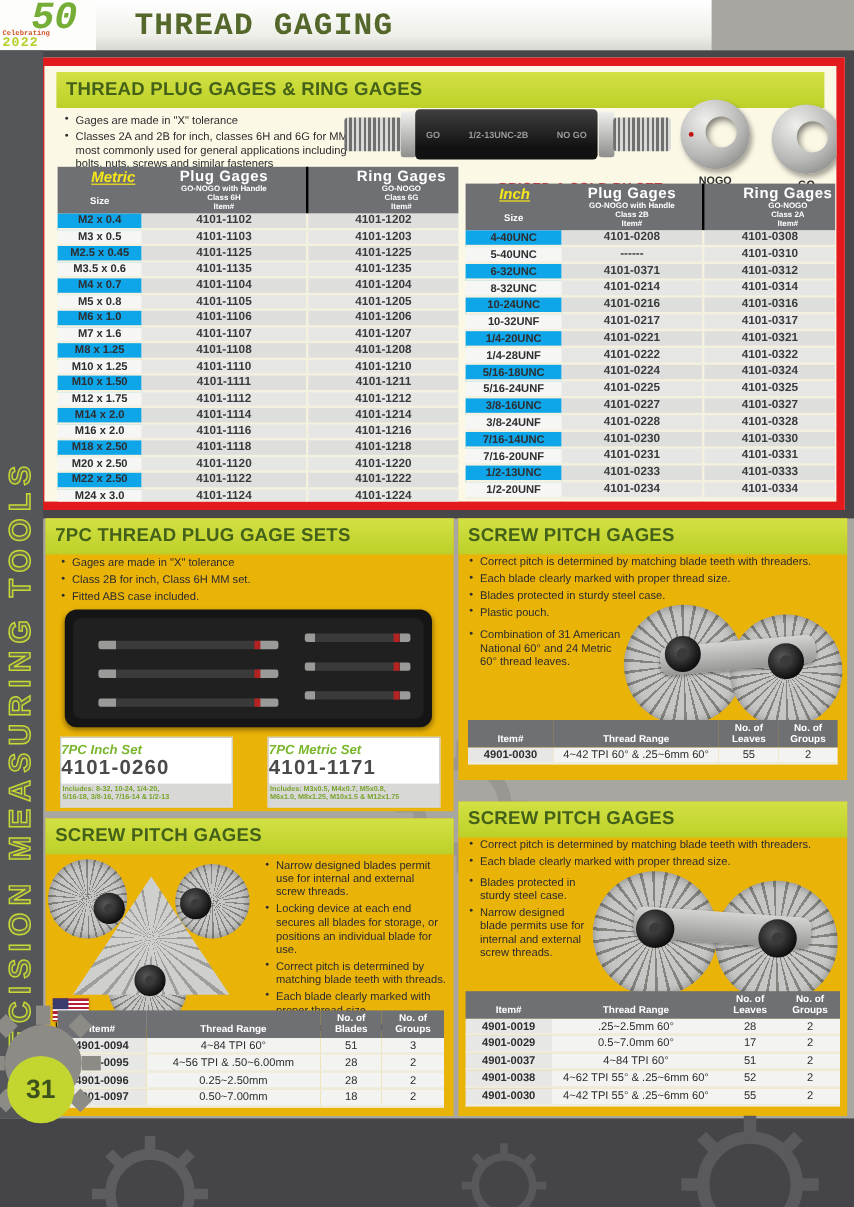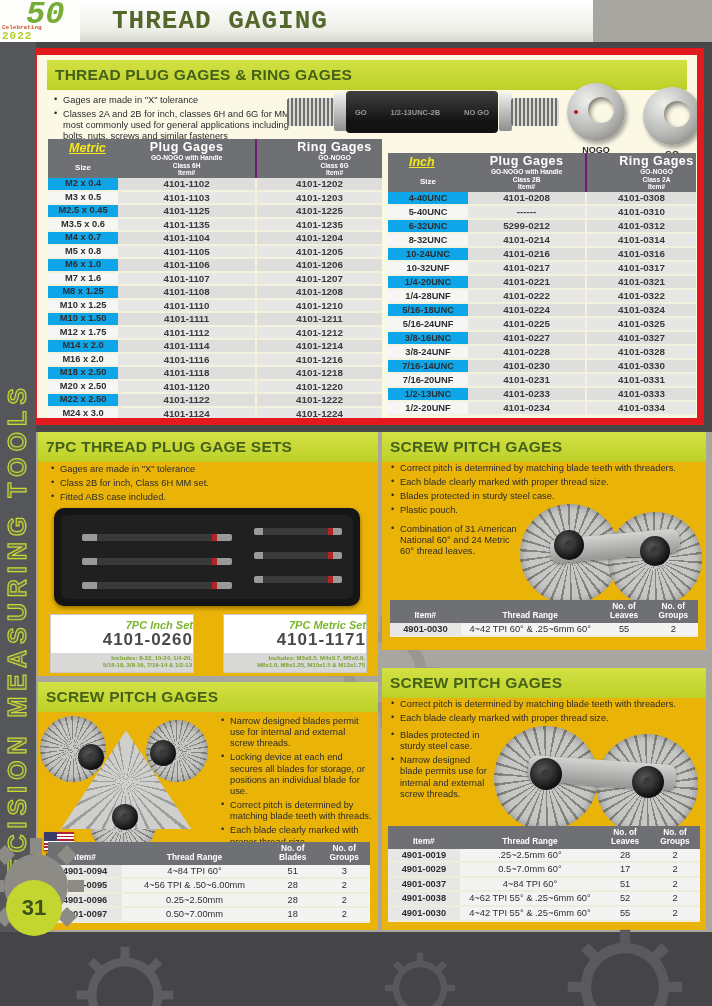--- a/index.html
+++ b/index.html
@@ -55,23 +55,23 @@
   .ring::after{content:"";position:absolute;right:11px;top:14px;width:26px;height:26px;border-radius:50%;
                background:#fbf8e6;box-shadow:inset 2px 3px 5px rgba(0,0,0,0.5);}
   .ring .dot{position:absolute;left:7px;top:27px;width:4px;height:4px;border-radius:50%;background:#c01010;}
   .ring-label{position:absolute;top:62px;font-size:9px;font-weight:bold;color:#2e2e30;width:58px;text-align:center;}
   
   .gtable{position:absolute;}
   .ghead{display:flex;background:#6f7073;color:#fff;}
   .gh{box-sizing:border-box;padding:2px 0 2px 0;}
   .gtable .c0{width:21%;}.gtable .c1{width:41%;}.gtable .c2{width:38%;}
   .gtable.inch .c0{width:26%;}.gtable.inch .c1{width:38%;}.gtable.inch .c2{width:36%;}
-  .ghead .c2{border-left:2px solid #701a75;padding-left:30px;}
+  .ghead .c2{border-left:2px solid #000000;padding-left:30px;}
   .group-label{color:#f5e71a;font-style:italic;font-weight:bold;text-decoration:underline;
-               font-size:12.5px;padding-left:21px;}
+               font-size:12.5px;padding-left:3px;margin-left:25px;}
   .size-label{font-size:8px;font-weight:bold;text-align:center;margin-top:8px;}
   .gh-title{font-size:12.5px;font-weight:bold;text-align:center;line-height:1.05;letter-spacing:0.5px;}
   .gh-sub{font-size:6.6px;text-align:center;line-height:1.12;font-weight:bold;}
   .gbody .tr{display:flex;}
   .gbody .td{box-sizing:border-box;text-align:center;border-bottom:2px solid #f4f1df;
              font-size:9.3px;line-height:11.5px;color:#2e2e30;}
   .gtable.inch .gbody .td{line-height:12px;}
   .gbody .c0{background:#0ea5e9;font-weight:bold;}
   .gbody .c1,.gbody .c2{background:#dededc;font-weight:bold;color:#3a3a3c;font-size:9.8px;}
   .gbody .c2{border-left:2px solid #f4f1df;}
@@ -87,21 +87,21 @@
   .stable .tbody .td{box-sizing:border-box;text-align:center;font-size:9.3px;line-height:12.6px;
                      border-bottom:2px solid #efecdb;color:#2e2e30;background:#f3f3f1;}
   .stable .tbody .c0{font-weight:bold;background:#e7e7e5;}
   
   .case{position:absolute;background:#151515;border-radius:10px;box-shadow:0 2px 4px rgba(0,0,0,0.4);}
   .case::before{content:"";position:absolute;inset:7px;background:#202020;border-radius:7px;}
   .cbar{position:absolute;height:7px;border-radius:2px;
         background:linear-gradient(90deg,#9a9a98 0 10%,#3a3a3a 10% 90%,#9a9a98 90%);}
   .cbar::after{content:"";position:absolute;right:10%;top:0;width:5px;height:7px;background:#b42222;}
   
-  .set-box{position:absolute;width:142px;background:#ffffff;border:1px solid #c9c9c5;text-align:right;}
+  .set-box{position:absolute;width:142px;background:#ffffff;border:1px solid #c9c9c5;text-align:left;}
   .set-label{font-size:11px;font-weight:bold;font-style:italic;color:#7ab62c;margin-top:4px;}
   .set-item{font-size:17px;font-weight:bold;color:#4a4a4c;letter-spacing:1px;line-height:1.1;}
   .set-includes{background:#d8d8d6;margin-top:3px;padding:2px 1px;font-size:6px;color:#79a32c;
                 font-weight:bold;line-height:1.25;}
   
   .fan{position:absolute;border-radius:50%;
        background:repeating-conic-gradient(#c6c6c4 0deg 9deg,#84847f 9deg 12deg);
        box-shadow:inset 0 0 8px rgba(0,0,0,0.35);}
   .hub{position:absolute;border-radius:50%;background:radial-gradient(circle at 40% 38%,#5a5a5a,#0e0e0e 72%);z-index:2;}
   .hub::after{content:"";position:absolute;inset:33%;border-radius:50%;background:#3a3a3a;}
@@ -321,21 +321,21 @@
             <div class="td c1">4101-0208</div>
             <div class="td c2">4101-0308</div>
           </div>
           <div class="tr">
             <div class="td c0">5-40UNC</div>
             <div class="td c1">------</div>
             <div class="td c2">4101-0310</div>
           </div>
           <div class="tr">
             <div class="td c0">6-32UNC</div>
-            <div class="td c1">5299-0212</div>
+            <div class="td c1">4101-0371</div>
             <div class="td c2">4101-0312</div>
           </div>
           <div class="tr">
             <div class="td c0">8-32UNC</div>
             <div class="td c1">4101-0214</div>
             <div class="td c2">4101-0314</div>
           </div>
           <div class="tr">
             <div class="td c0">10-24UNC</div>
             <div class="td c1">4101-0216</div>

